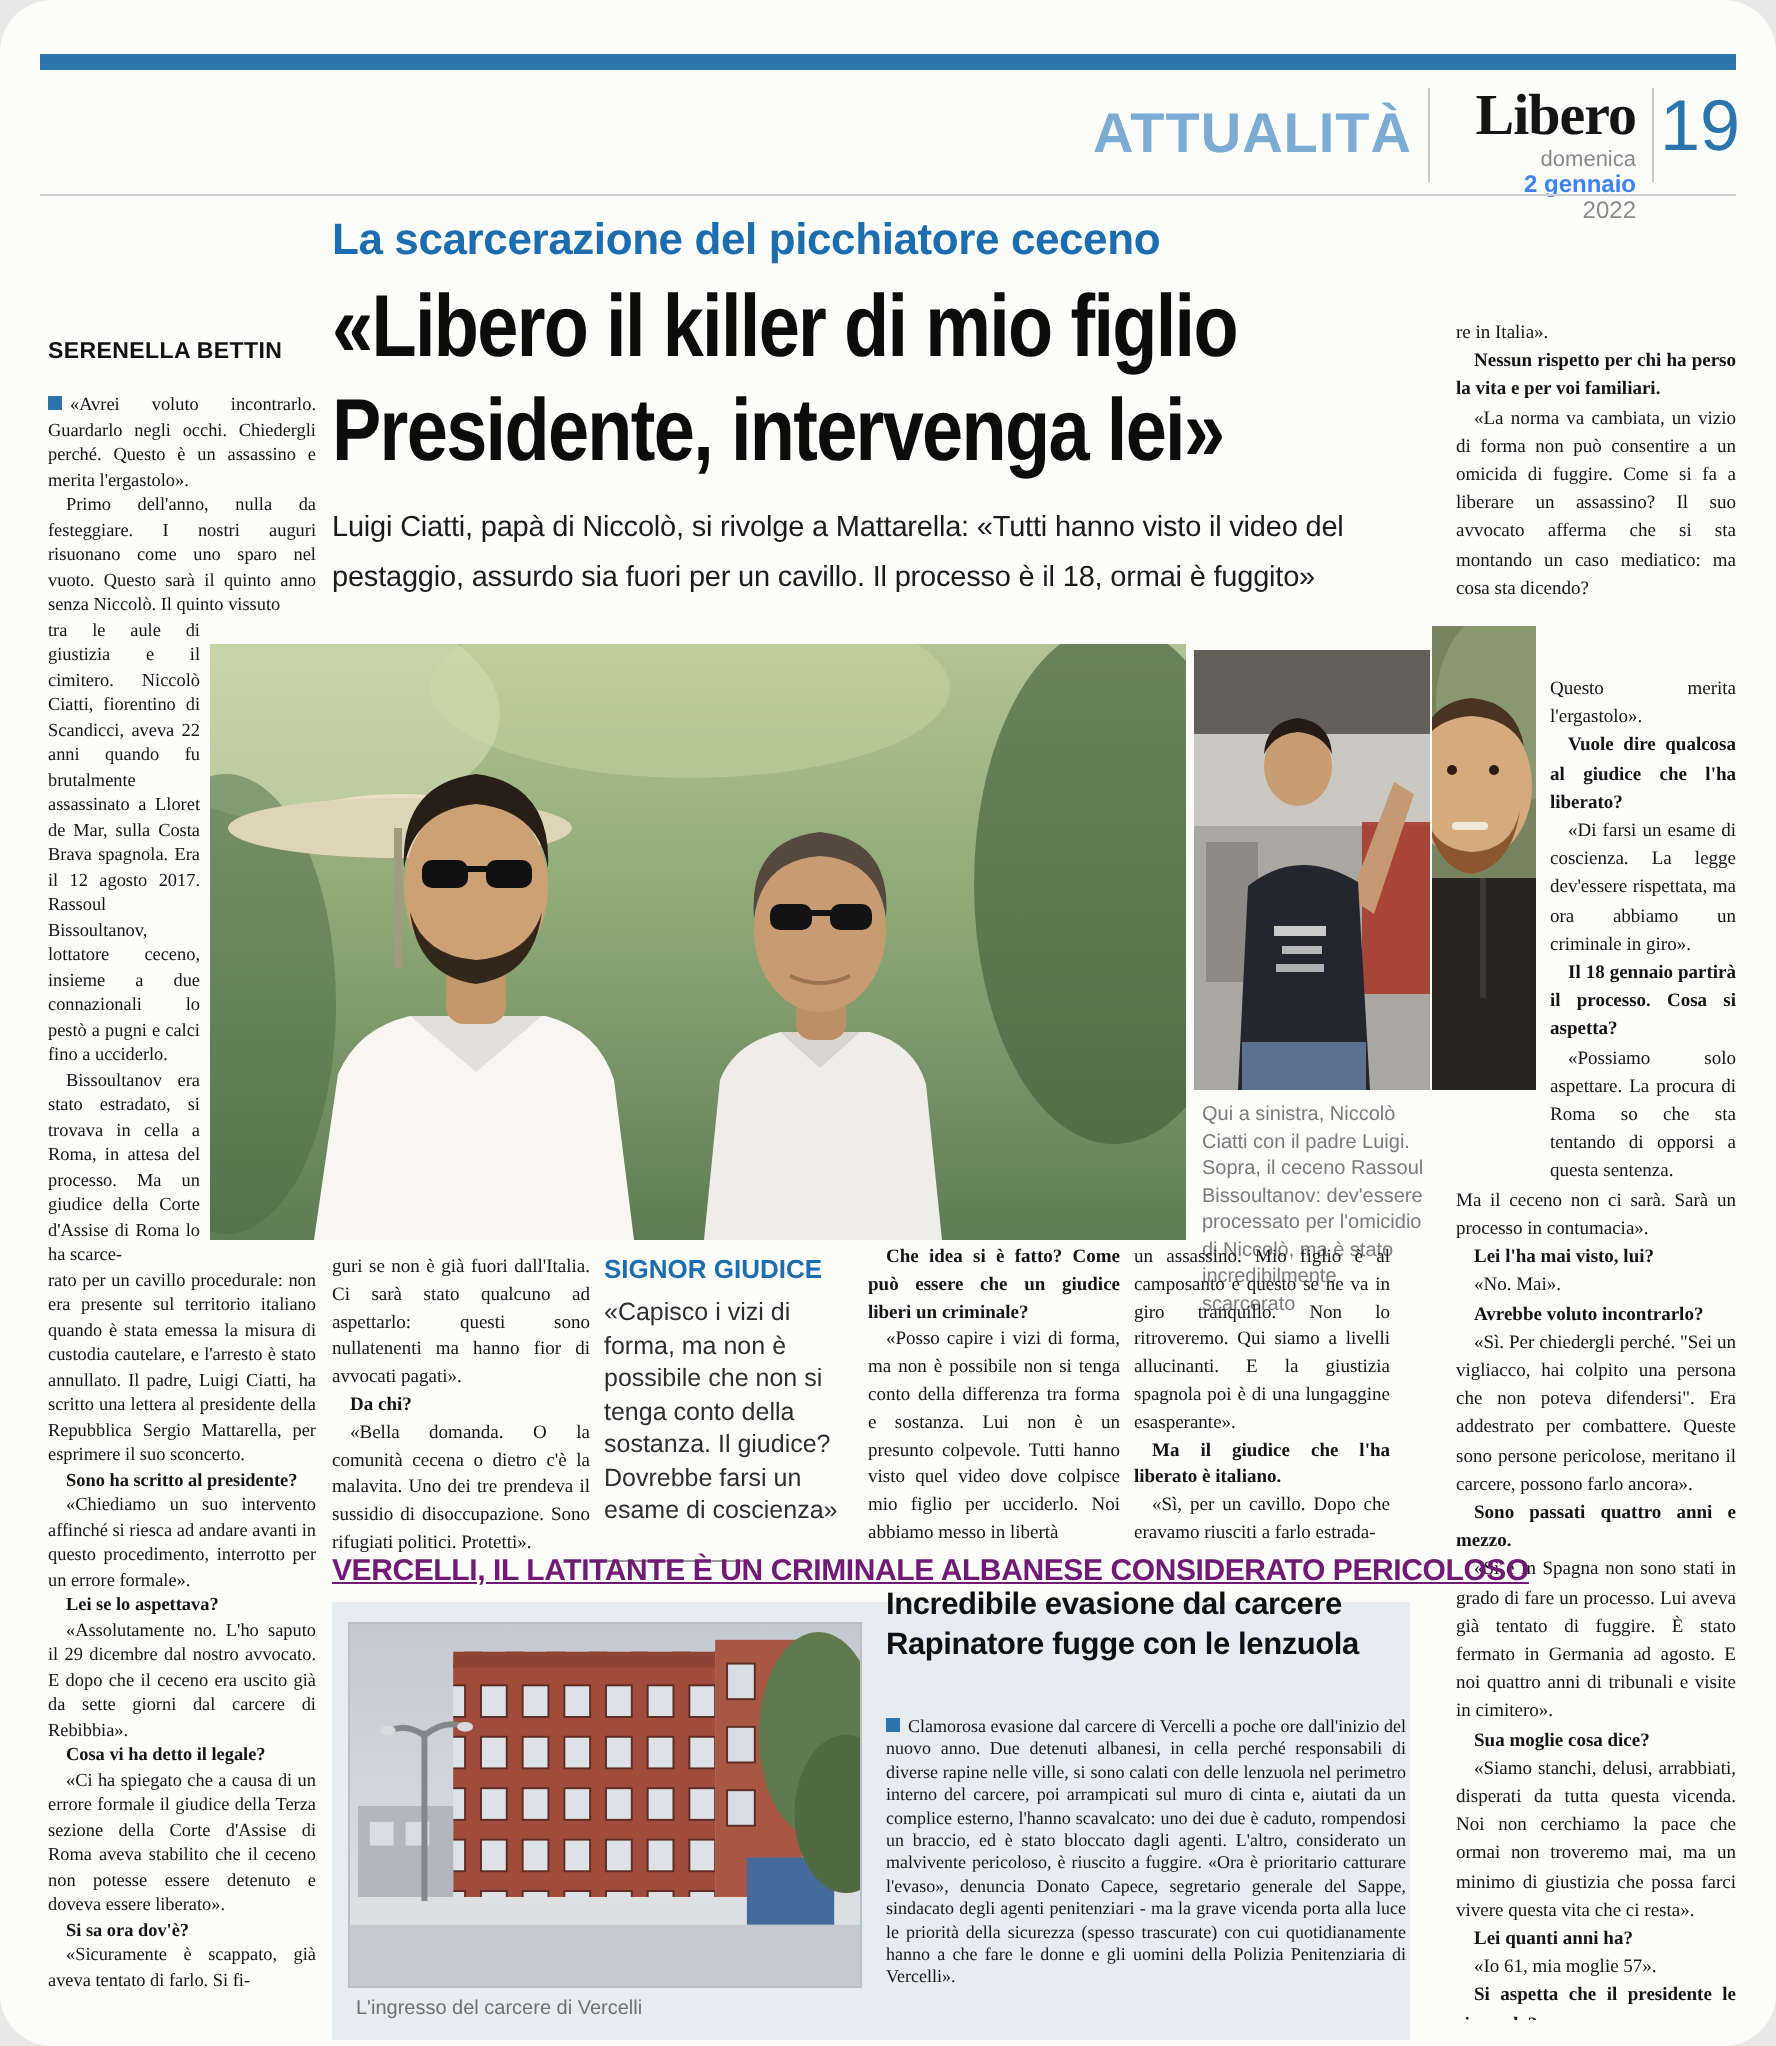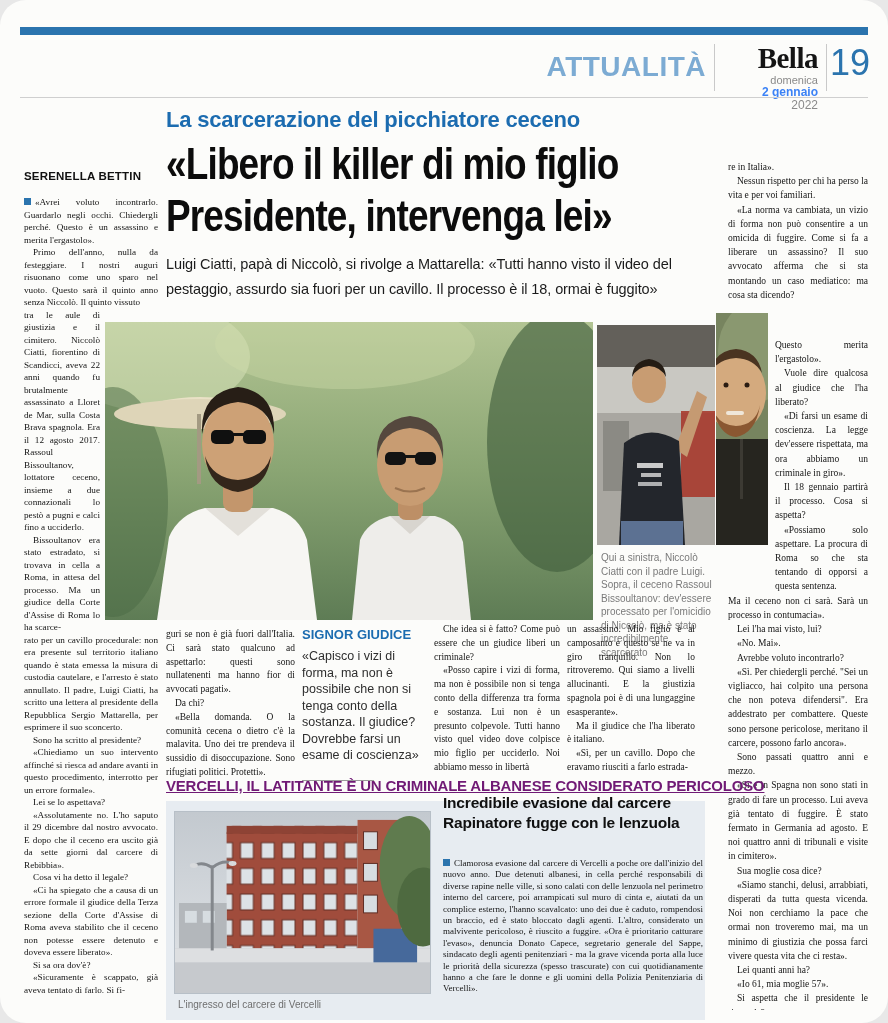--- a/index.html
+++ b/index.html
@@ -31,21 +31,21 @@
   #standfirst{ margin-top:10px; font:400 14.5px/25px "Liberation Sans",sans-serif; color:#1b1b1b; letter-spacing:-.1px; }
 
   #byline { position:absolute; left:24px; top:170px; font:700 11.5px/13px "Liberation Sans",sans-serif;
             color:#111; letter-spacing:.2px; }
 
   
   .col { position:absolute; font-family:"Liberation Serif",serif; font-size:9.2px; line-height:12.5px;
          color:#141414; text-align:justify; overflow:hidden; }
   .col p { margin:0; }
   .ind { text-indent:9px; }
-  .q   { font-weight:400; }
+  .q   { font-weight:700; }
   #col1 { left:24px;  top:196px; width:134px; height:826px; }
   #col2 { left:166px; top:628px; width:129px; height:152px; font-size:9.5px; line-height:13.8px; }
   #col4 { left:434px; top:623px; width:126px; height:162px; font-size:9.5px; line-height:13.8px; }
   #col5 { left:567px; top:623px; width:128px; height:164px; font-size:9.5px; line-height:13.8px; }
   #col6 { left:728px; top:160px; width:140px; height:850px; font-size:9.5px; line-height:14.2px; }
   .narrow-r { margin-right:58px; }
   .narrow-l { margin-left:47px;margin-top:36px; }
   .sq { display:inline-block; width:7px; height:7px; background:#2b74ae; margin-right:4px; }
 
   
@@ -76,21 +76,21 @@
 </style>
 </head>
 <body>
 
 <div id="page">
 
   <div id="topbar"></div>
   <div id="section">ATTUALITÀ</div>
   <div class="vrule" id="vr1"></div>
   <div id="mast">
-    <div id="mast-name">Bella</div>
+    <div id="mast-name">Libero</div>
     <div class="mast-day">domenica</div>
     <div class="mast-date">2 gennaio</div>
     <div class="mast-year">2022</div>
   </div>
   <div class="vrule" id="vr2"></div>
   <div id="pagenum">19</div>
   <div id="headrule"></div>
 
   <div id="lead">
     <div id="kicker">La scarcerazione del picchiatore ceceno</div>

